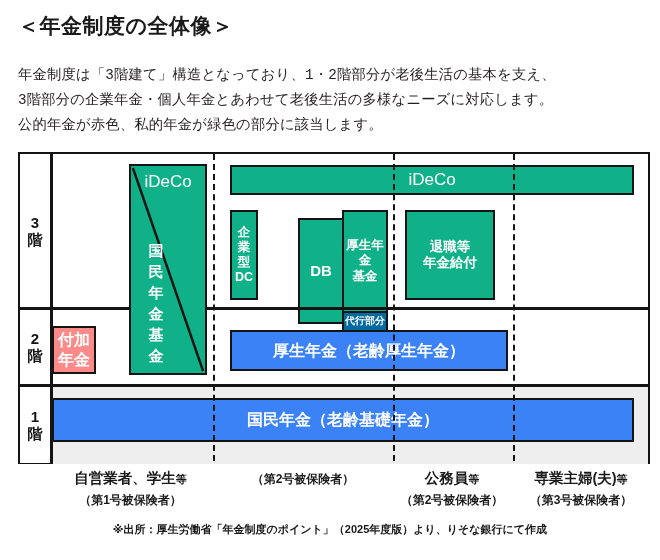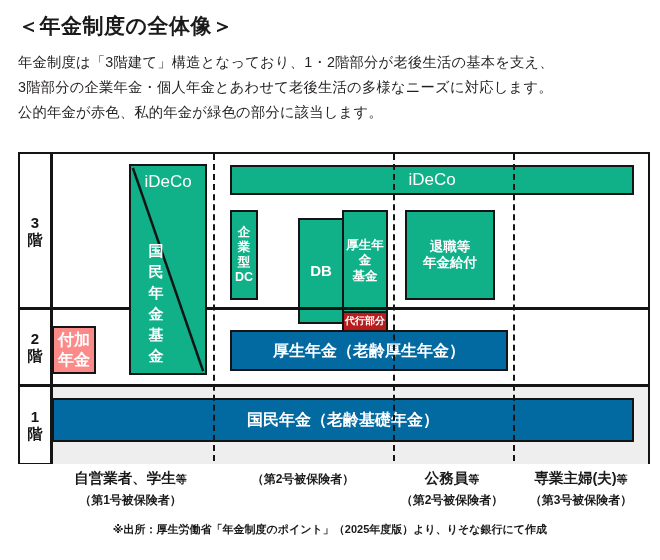--- a/index.html
+++ b/index.html
@@ -18,21 +18,21 @@
   #header { position: absolute; left: 18px; top: 12px; width: 630px; }
 
   #page-title {
     font-size: 21px;
     font-weight: bold;
     letter-spacing: 0.5px;
     color: #1a1a1a;
     line-height: 1.3;
   }
 
-  #intro { margin-top: 11px; }
+  #intro { margin-top: 24px; font-family: Liberation Mono, monospace; }
   .intro-line {
     font-size: 14.3px;
     line-height: 25px;
     color: #231f20;
     letter-spacing: 0.2px;
     white-space: nowrap;
   }
 
   
   #diagram {
@@ -102,23 +102,23 @@
     display: flex;
     align-items: center;
     justify-content: center;
     text-align: center;
     color: #ffffff;
     font-weight: bold;
     line-height: 1.22;
     z-index: 3;
   }
   .box.green { background: #10b089; }
-  .box.red   { background: #0369a1; }
+  .box.red   { background: #3b82f6; }
   .box.pink  { background: #fb8a88; }
-  .box.orange{ background: #b91c1c; }
+  .box.orange{ background: #0369a1; }
 
   
   #ideco-kokumin {
     position: absolute;
     left: 109px; top: 10px;
     width: 78px; height: 211px;
     border: 2.5px solid #141414;
     background: #10b089;
     z-index: 7;
     overflow: hidden;

